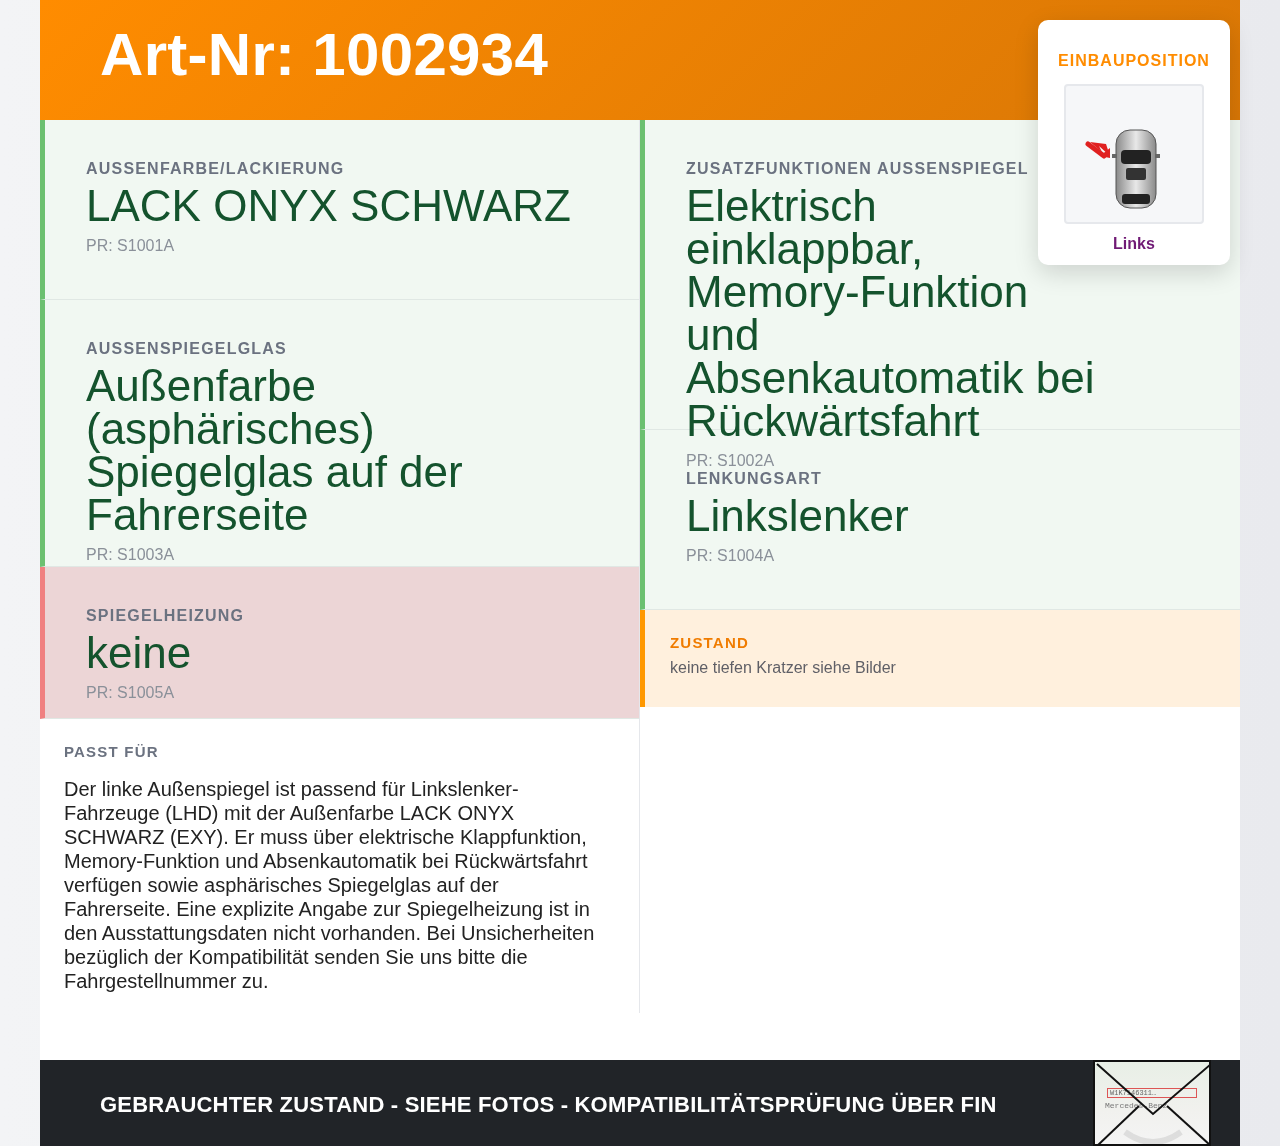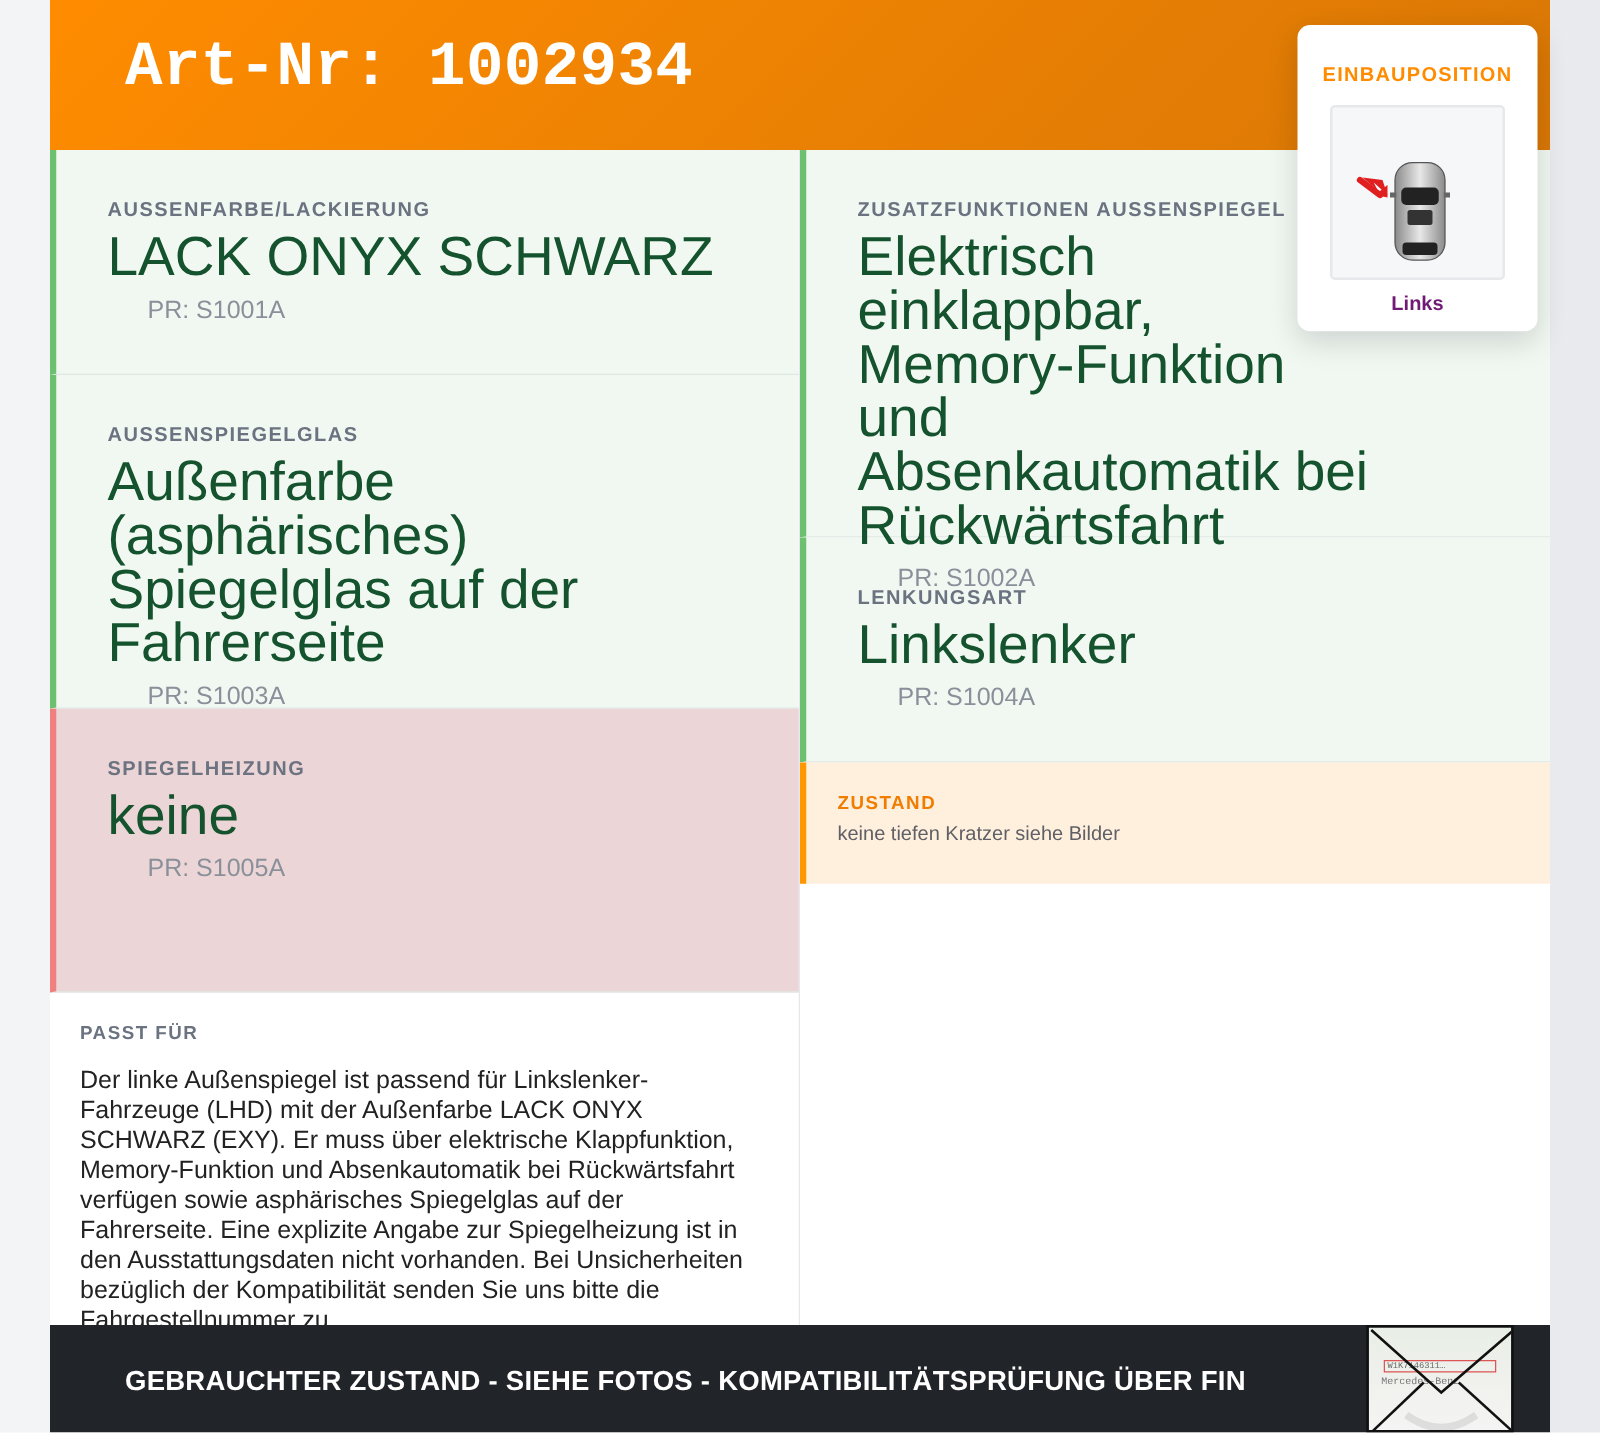--- a/index.html
+++ b/index.html
@@ -13,44 +13,44 @@
   .page {
     position: absolute; left: 40px; top: 0; width: 1200px; height: 1146px;
     background: #ffffff;
   }
   .header {
     height: 120px;
     background: linear-gradient(135deg, #ff8c00 0%, #d97706 100%);
     display: flex; align-items: center; padding-left: 60px;
   }
   .header h1 {
-    color: #fff; font-size: 50px; font-weight: 700; letter-spacing: 0.3px;
-    position: relative; top: -6px; font-family: Liberation Mono, monospace;
+    color: #fff; font-size: 60px; font-weight: 700; letter-spacing: 0.3px;
+    position: relative; top: -6px;
   }
   .grid { display: flex; }
   .col { width: 600px; }
   .col-left { border-right: 1px solid #e5e7eb; }
   .card {
     border-left: 5px solid #6cc070;
     background: #f1f8f2;
     border-bottom: 1px solid #e0e8e4;
     padding: 40px 20px 40px 41px;
   }
   .card.red { background: #ecd5d6; border-left-color: #f08080; }
   .card .label {
     font-size: 16px; font-weight: 700; letter-spacing: 1.2px; color: #6b7280;
     text-transform: uppercase; margin-bottom: 6px;
   }
   .card .value {
     font-size: 44px; font-weight: 400; color: #14532d; line-height: 43px;
   }
-  .card .pr { font-size: 20px; color: #8a9099; margin-top: 10px; margin-left: 32px; }
+  .card .pr { font-size: 16px; color: #8a9099; margin-top: 10px; }
   .c1 { height: 180px; }
   .c2 { height: 267px; }
-  .c3 { height: 227px; }
+  .c3 { height: 152px; }
   .r1 { height: 310px; }
   .r2 { height: 180px; }
   .zustand {
     background: #fff0dd; border-left: 5px solid #ff9800;
     padding: 24px 20px 20px 25px; height: 97px;
   }
   .zustand .label { font-size: 15px; font-weight: 700; letter-spacing: 1.2px; color: #f07c00; margin-bottom: 8px; }
   .zustand .text { font-size: 16px; color: #5f5f66; }
   .passt { padding: 24px 24px 20px 24px; }
   .passt .label { font-size: 15px; font-weight: 700; letter-spacing: 1.2px; color: #6b7280; margin-bottom: 17px; }

